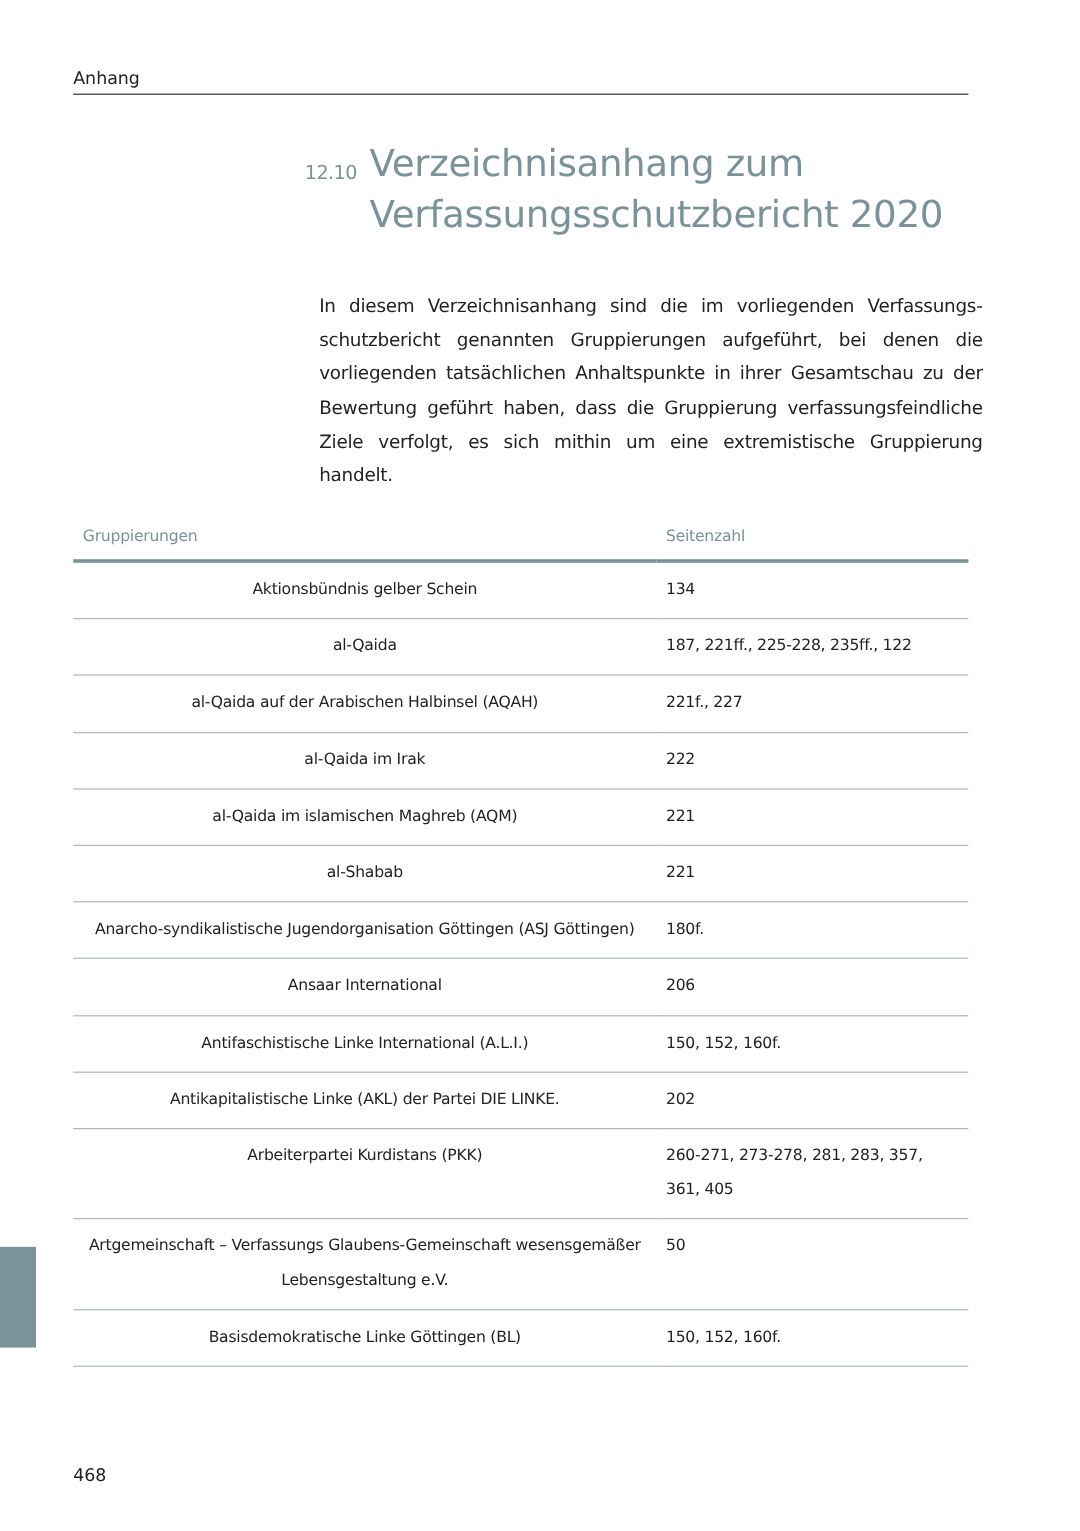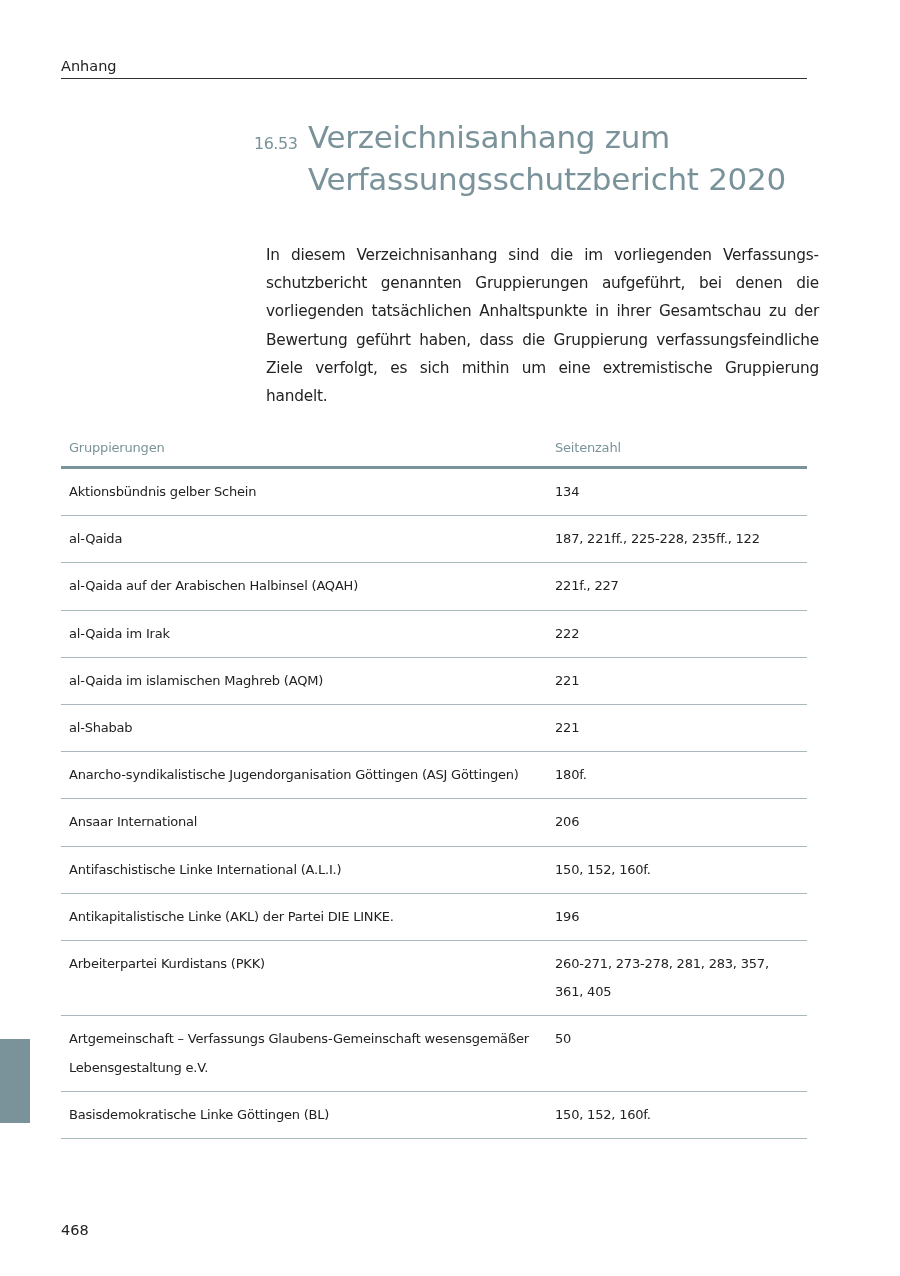--- a/index.html
+++ b/index.html
@@ -35,36 +35,36 @@
   }
   table.index th {
     text-align: left; font-weight: normal; color: #7a939a;
     padding: 6px 8px 8px 8px; height: 22px;
     border-bottom: 3px solid #7a939a;
   }
   table.index td {
     vertical-align: top; padding: 9px 8px 9px 8px; line-height: 28.2px;
     border-bottom: 1.2px solid #a8b8bd;
   }
-  table.index td.grp { width: 470px; }
+  table.index td.grp { width: 470px; text-align: center; }
   .side-tab {
     position: absolute; left: 0; top: 1039px; width: 30px; height: 84px;
     background: #7a939a;
   }
   .page-num {
     position: absolute; left: 61px; top: 1222px; font-size: 14.5px; color: #222;
   }
 </style>
 </head>
 <body>
 
 <div class="running-head">Anhang</div>
 
 <div class="section">
-  <span class="section-num">16.53</span>
+  <span class="section-num">12.10</span>
   <h1 class="section-title">
     <span>Verzeichnisanhang zum</span><br>
     <span>Verfassungsschutzbericht 2020</span>
   </h1>
 </div>
 
 <p class="intro">In diesem Verzeichnisanhang sind die im vorliegenden Verfassungs­schutzbericht genannten Gruppierungen aufgeführt, bei denen die vorliegenden tatsächlichen Anhaltspunkte in ihrer Gesamtschau zu der Bewertung geführt haben, dass die Gruppierung verfassungs­feindliche Ziele verfolgt, es sich mithin um eine extremistische Grup­pierung handelt.</p>
 
 <table class="index">
   <thead>
@@ -105,21 +105,21 @@
     <tr>
         <td class="grp">Ansaar International</td>
         <td>206</td>
       </tr>
     <tr>
         <td class="grp">Antifaschistische Linke International (A.L.I.)</td>
         <td>150, 152, 160f.</td>
       </tr>
     <tr>
         <td class="grp">Antikapitalistische Linke (AKL) der Partei DIE LINKE.</td>
-        <td>196</td>
+        <td>202</td>
       </tr>
     <tr>
         <td class="grp">Arbeiterpartei Kurdistans (PKK)</td>
         <td>260-271, 273-278, 281, 283, 357, 361, 405</td>
       </tr>
     <tr>
         <td class="grp">Artgemeinschaft – Verfassungs Glaubens-Gemeinschaft wesensgemäßer Lebensgestaltung e.V.</td>
         <td>50</td>
       </tr>
     <tr>

